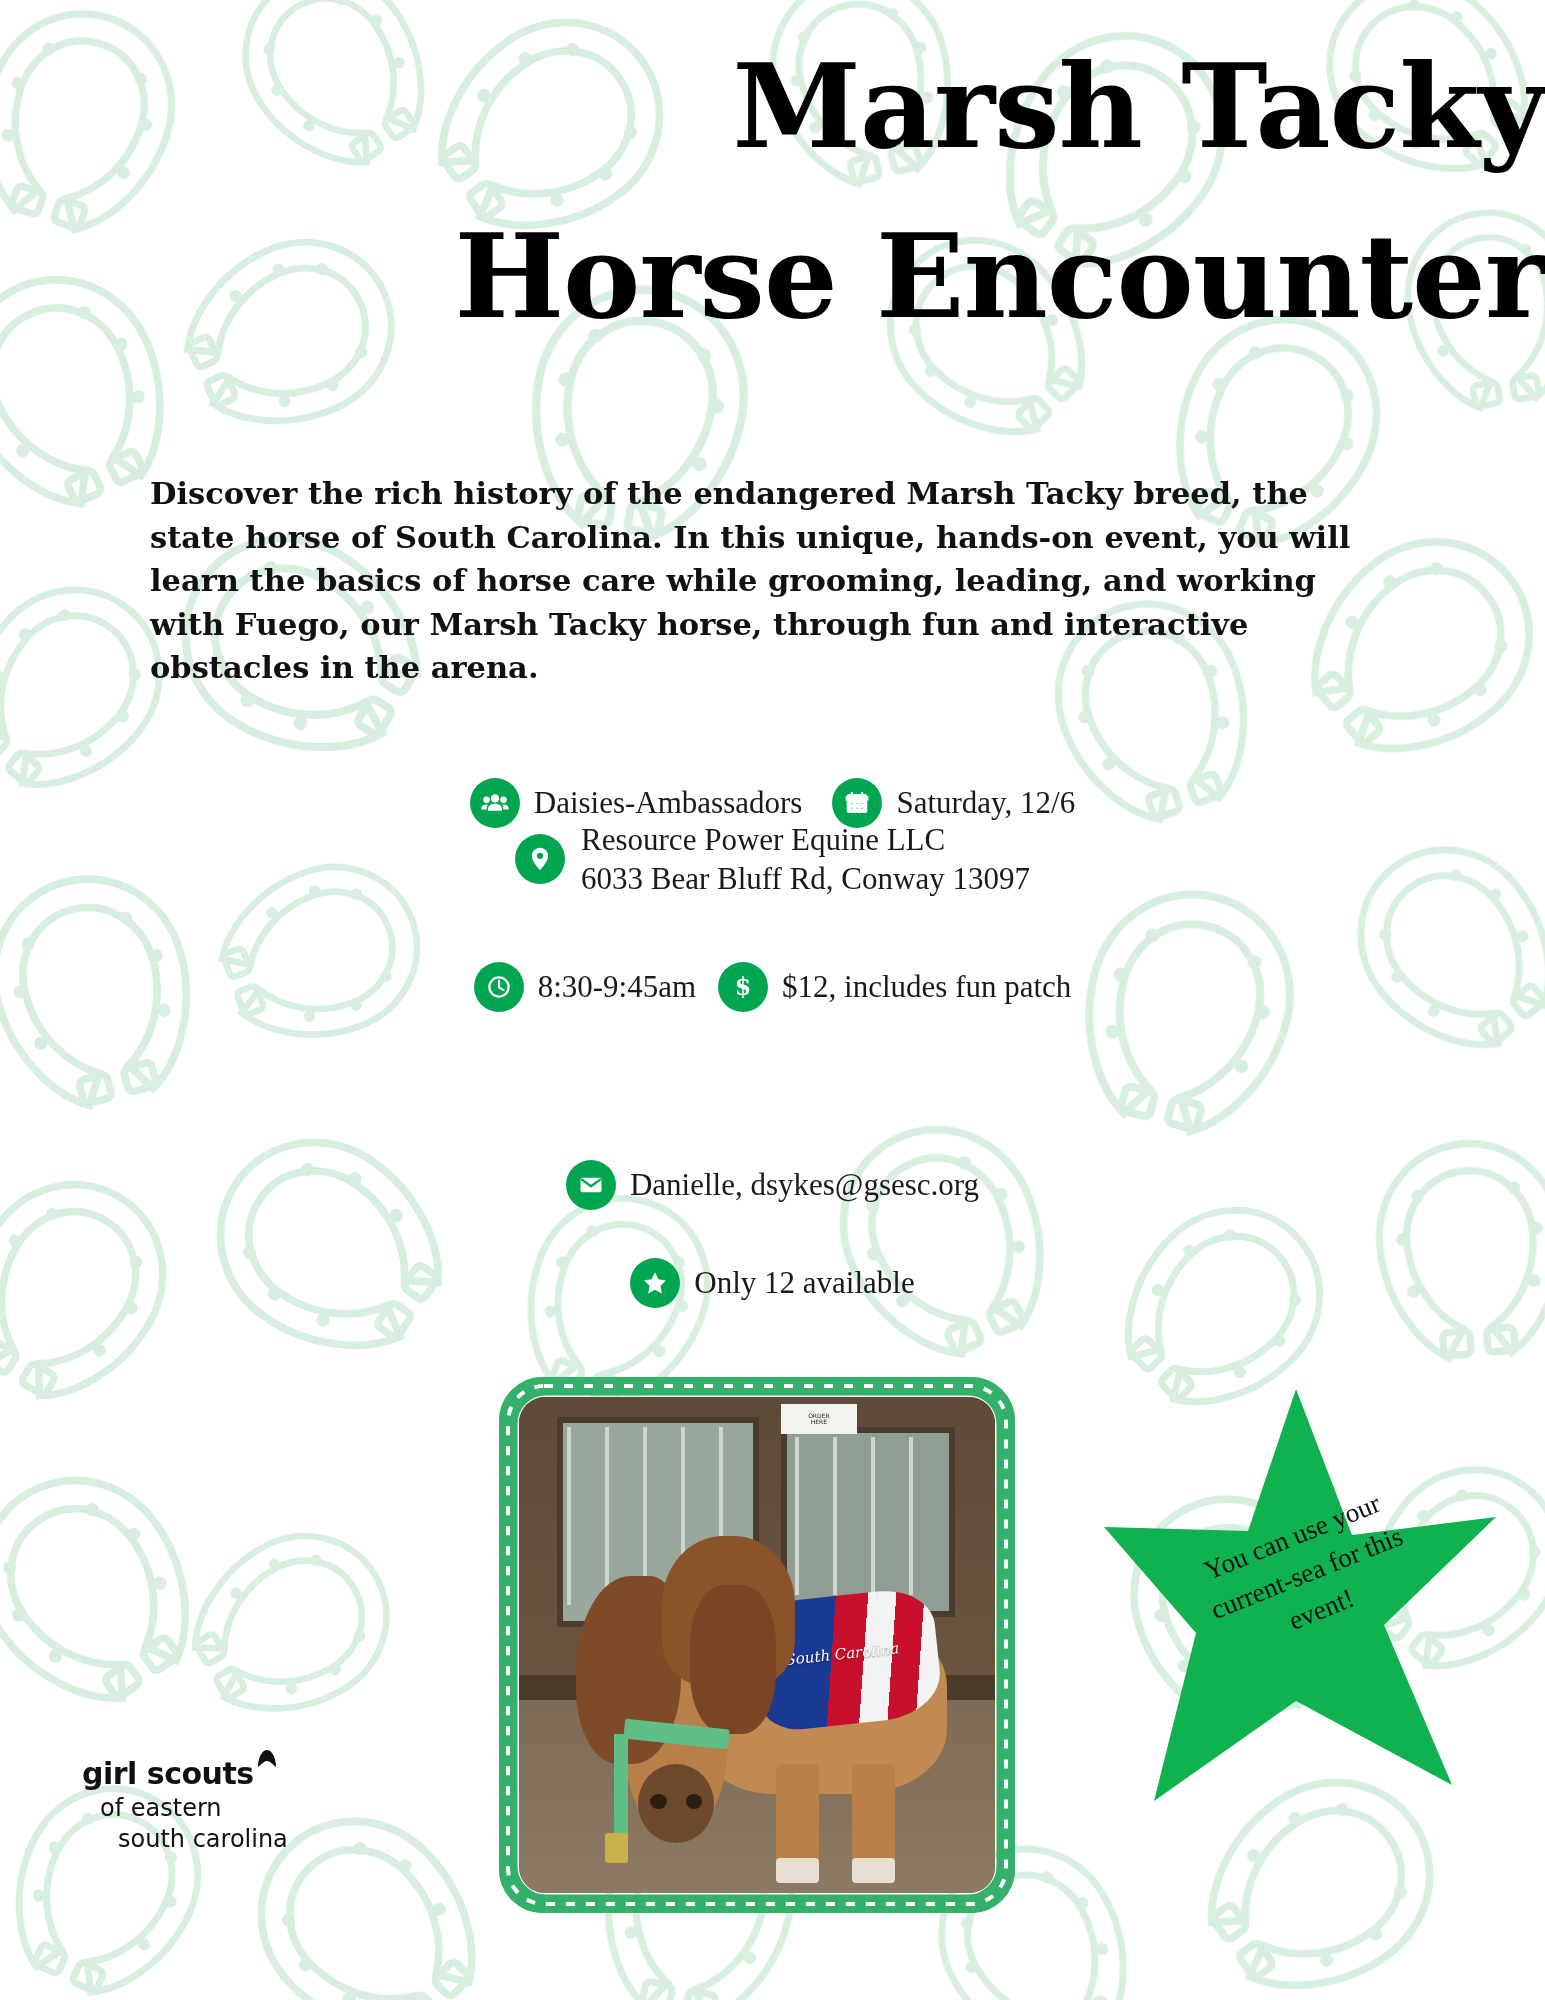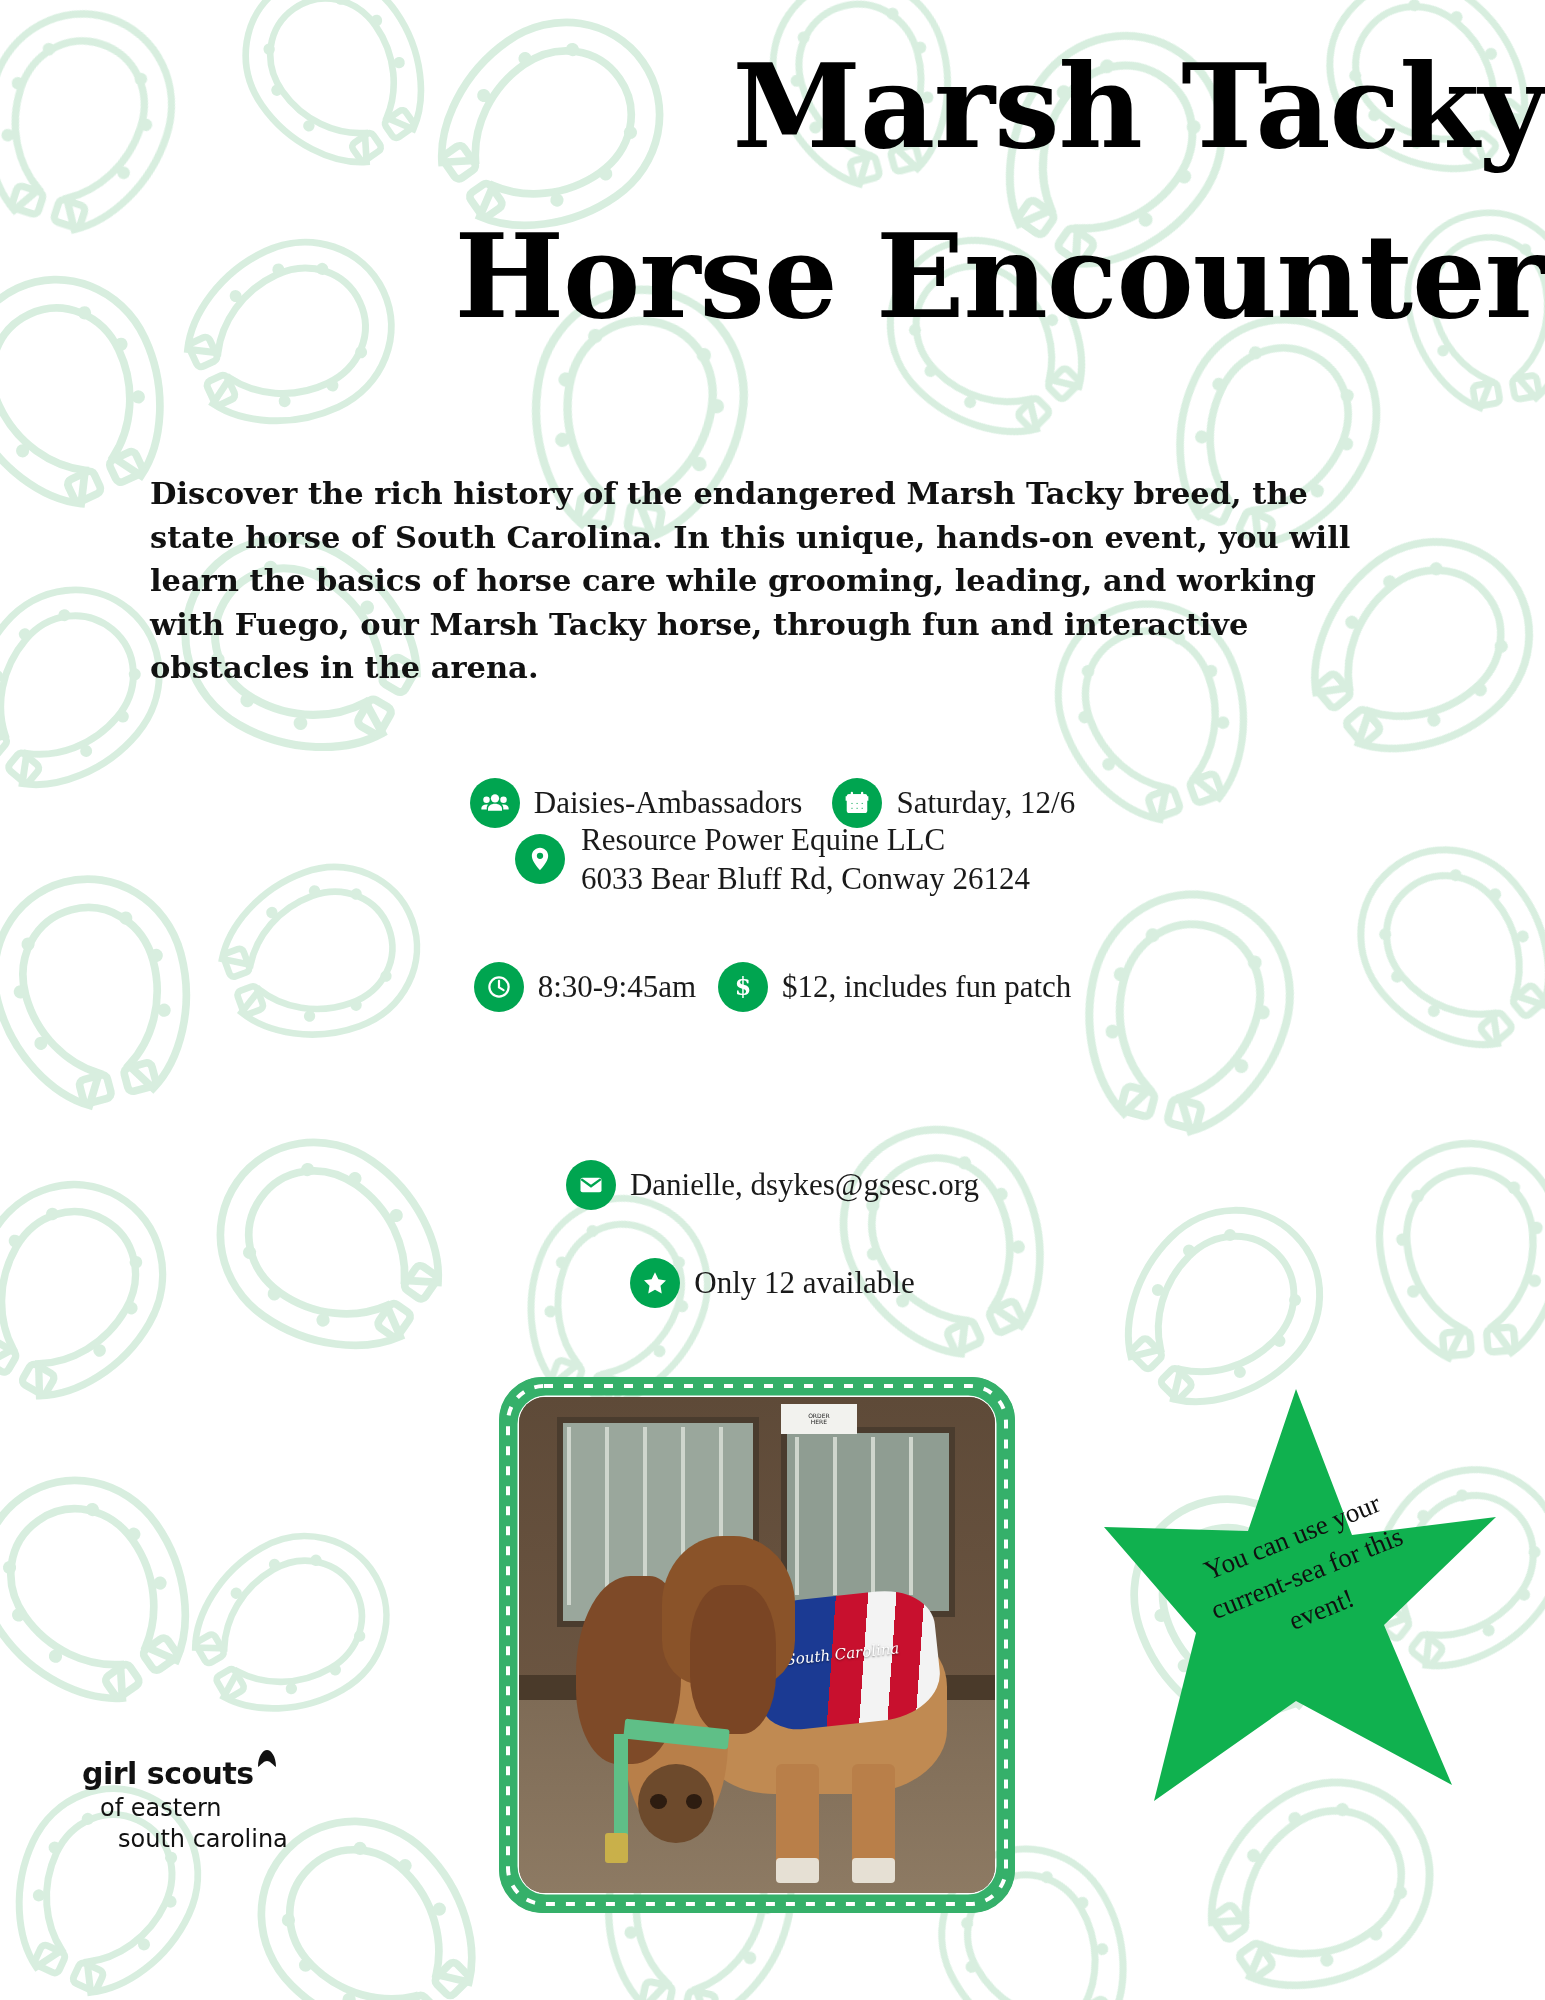--- a/index.html
+++ b/index.html
@@ -310,21 +310,21 @@
 
   <div class="info-row" id="row-location">
     <span class="icon-circle">
       <svg width="28" height="28" viewBox="0 0 24 24" fill="#ffffff">
         <path d="M12 2.4c-3.9 0-7 3.1-7 7 0 5.1 7 12.2 7 12.2s7-7.1 7-12.2c0-3.9-3.1-7-7-7z"></path>
         <circle cx="12" cy="9.3" r="2.7" fill="#00a550"></circle>
       </svg>
     </span>
     <span class="info-text two-line">
       <span>Resource Power Equine LLC</span><br>
-      <span>6033 Bear Bluff Rd, Conway 26124</span>
+      <span>6033 Bear Bluff Rd, Conway 13097</span>
     </span>
   </div>
 
   <div class="info-row" id="row-time-cost">
     <span class="chip">
       <span class="icon-circle">
         <svg width="28" height="28" viewBox="0 0 24 24">
           <circle cx="12" cy="12" r="9.2" fill="#ffffff"></circle>
           <circle cx="12" cy="12" r="7.3" fill="#00a550"></circle>
           <path d="M12 6.8v5.6l3.9 2.3" fill="none" stroke="#ffffff" stroke-width="1.9" stroke-linecap="round"></path>

